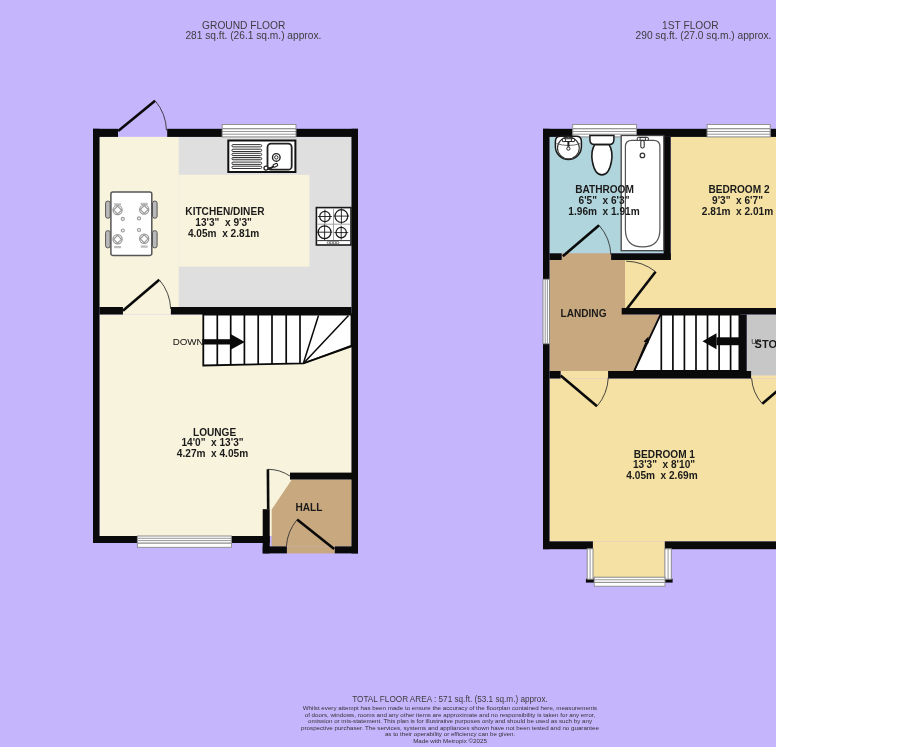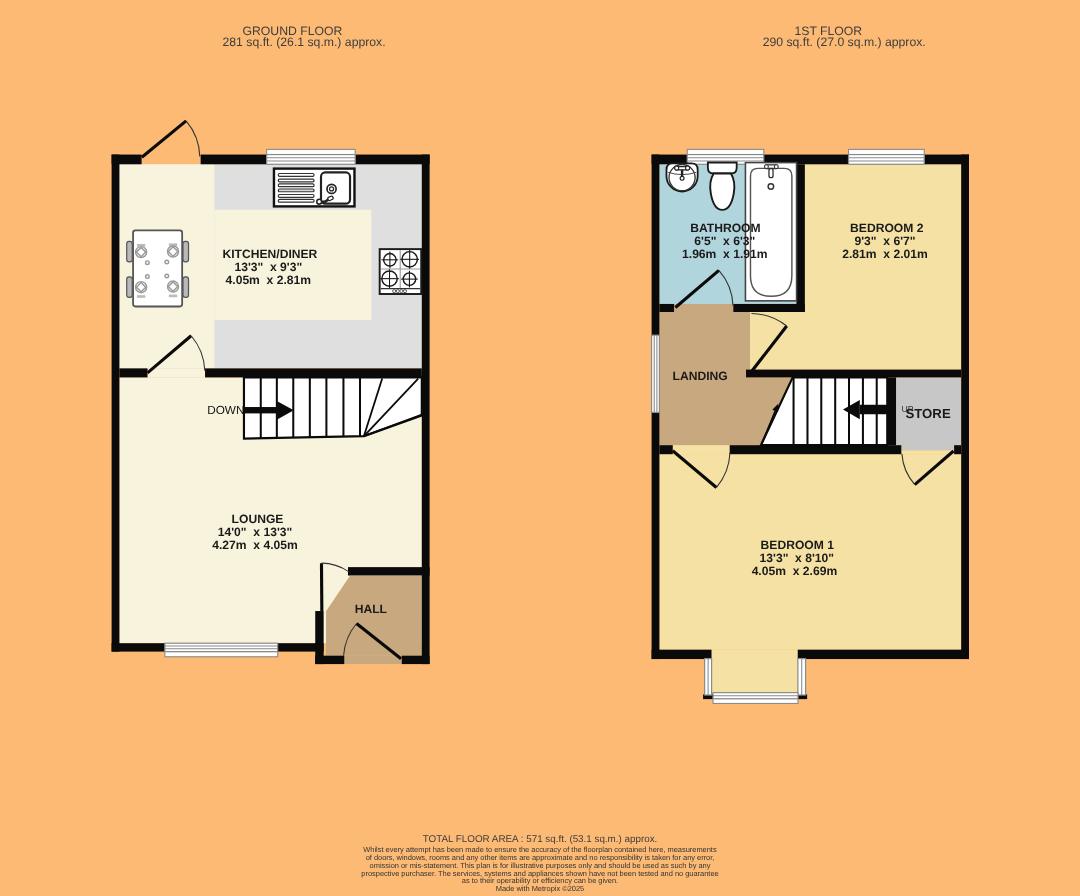--- a/index.html
+++ b/index.html
@@ -1,16 +1,16 @@
 <!DOCTYPE html>
 <html><head>
 <meta charset="utf-8">
 <style>
   html,body{margin:0;padding:0;background:#ffffff;}
-  #page{position:relative;width:900px;height:747px;background:#fdba74;overflow:hidden;
+  #page{position:relative;width:776px;height:747px;background:#c4b5fd;overflow:hidden;
         font-family:"Liberation Sans", sans-serif;}
   svg text{font-family:"Liberation Sans", sans-serif;}
 </style>
 </head>
 <body>
 <div id="page">
 <svg width="900" height="747" viewBox="0 0 900 747" shape-rendering="auto">
 
 <g>
 <text x="243.7" y="29.4" font-size="10.2" fill="#3d3d3d" text-anchor="middle">GROUND FLOOR</text>

